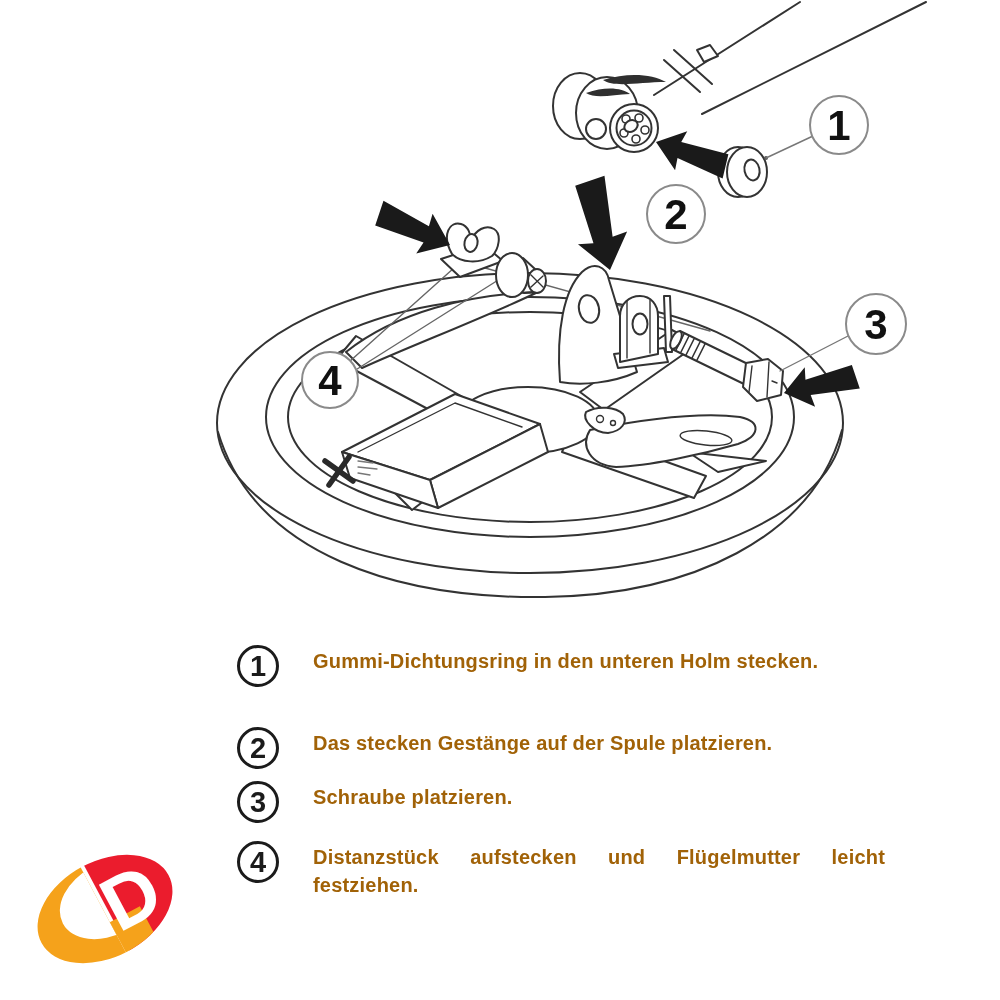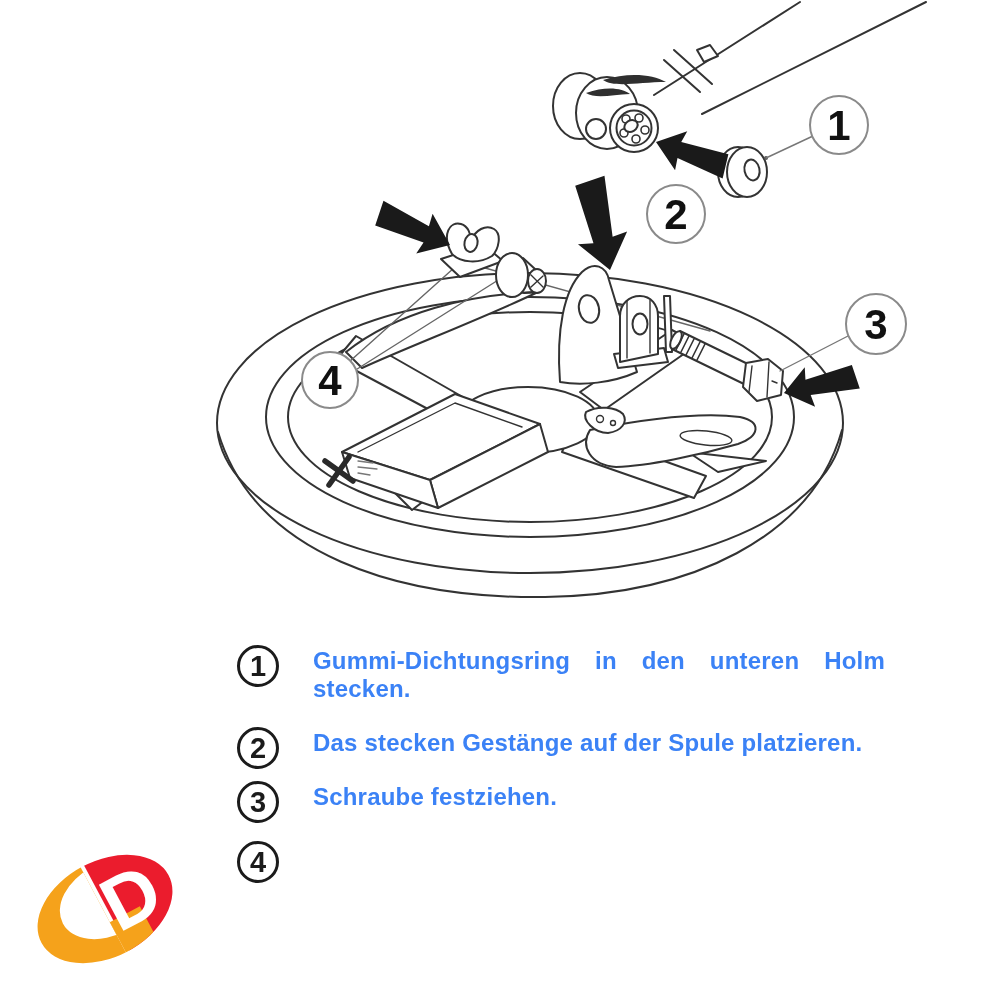--- a/index.html
+++ b/index.html
@@ -12,21 +12,21 @@
   
   .step{position:absolute;left:237px;display:flex;align-items:flex-start;}
   .step-badge{
     flex:0 0 auto;width:42px;height:42px;border:3.5px solid #1b1b1b;border-radius:50%;
     display:flex;align-items:center;justify-content:center;
     font-size:29px;font-weight:bold;color:#1b1b1b;box-sizing:border-box;
     letter-spacing:0;line-height:1;
   }
   .step-text{
     margin-left:34px;width:572px;
-    font-size:24px;font-weight:bold;color:#3b82f6;line-height:28px;
+    font-size:20px;font-weight:bold;color:#a16207;line-height:28px;
     letter-spacing:0.2px;margin-top:2px;
   }
   .just{text-align:justify;}
   
   #logo{position:absolute;left:10px;top:830px;}
 </style>
 </head>
 <body>
 
 <div id="stage">
@@ -187,25 +187,26 @@
     <div class="step-text just">Gummi-Dichtungsring in den unteren Holm stecken.</div>
   </div>
 
   <div class="step" style="top:727px;">
     <div class="step-badge">2</div>
     <div class="step-text">Das stecken Gestänge auf der Spule platzieren.</div>
   </div>
 
   <div class="step" style="top:781px;">
     <div class="step-badge">3</div>
-    <div class="step-text">Schraube festziehen.</div>
+    <div class="step-text">Schraube platzieren.</div>
   </div>
 
   <div class="step" style="top:841px;">
     <div class="step-badge">4</div>
+    <div class="step-text just">Distanzstück aufstecken und Flügelmutter leicht festziehen.</div>
   </div>
 
 </div>
 
 <svg id="logo" width="190" height="158" viewBox="0 0 190 158">
   <defs>
     <clipPath id="lhalf">
           <rect x="-78" y="-54" width="76" height="108"></rect>
         </clipPath>
     <clipPath id="rhalf">

